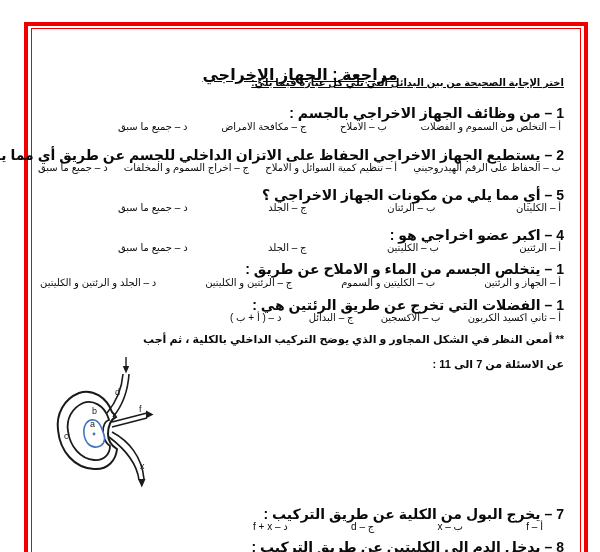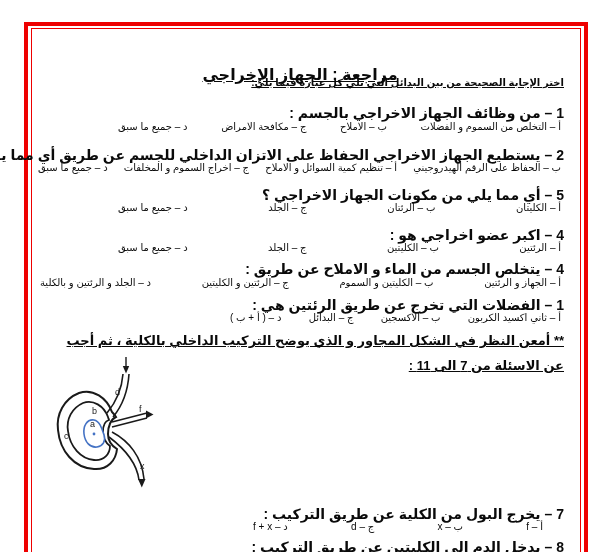--- a/index.html
+++ b/index.html
@@ -28,21 +28,21 @@
     position:absolute;right:36px;left:38px;text-align:right;direction:rtl;
     font-size:14px;font-weight:bold;white-space:nowrap;
   }
   .opts{
     position:absolute;right:39px;display:flex;direction:rtl;
     justify-content:space-between;font-size:10px;font-weight:normal;
   }
   .opt{white-space:nowrap}
   .note{
     position:absolute;right:36px;left:38px;text-align:right;direction:rtl;
-    font-size:13px;font-weight:bold;white-space:nowrap;text-decoration:underline;
+    font-size:11px;font-weight:bold;white-space:nowrap;
   }
   .figure{position:absolute;left:48px;top:356px;width:140px;height:142px}
   .figure text{font-size:9px;fill:#1a1a1a}
 </style>
 </head>
 <body>
 
 <div>
 
   <div class="frame-outer"></div>
@@ -77,26 +77,26 @@
   </div>
 
   <div class="stem" style="top:227px">4 – اكبر عضو اخراجي هو :</div>
   <div class="opts" style="top:242px;left:118px">
     <span class="opt">أ – الرئتين</span>
     <span class="opt">ب – الكليتين</span>
     <span class="opt">ج – الجلد</span>
     <span class="opt">د – جميع ما سبق</span>
   </div>
 
-  <div class="stem" style="top:261px">4 – يتخلص الجسم من الماء  و الاملاح عن طريق :</div>
+  <div class="stem" style="top:261px">1 – يتخلص الجسم من الماء  و الاملاح عن طريق :</div>
   <div class="opts" style="top:277px;left:40px">
     <span class="opt">أ – الجهاز و الرئتين</span>
     <span class="opt">ب – الكليتين و السموم</span>
     <span class="opt">ج – الرئتين و الكليتين</span>
-    <span class="opt">د – الجلد و الرئتين و بالكلية</span>
+    <span class="opt">د – الجلد و الرئتين و الكليتين</span>
   </div>
 
   <div class="stem" style="top:297px">1 – الفضلات التي تخرج عن طريق الرئتين هي :</div>
   <div class="opts" style="top:312px;left:230px">
     <span class="opt">أ – ثاني اكسيد الكربون</span>
     <span class="opt">ب – الاكسجين</span>
     <span class="opt">ج – البدائل</span>
     <span class="opt">د – ( أ + ب )</span>
   </div>
 

